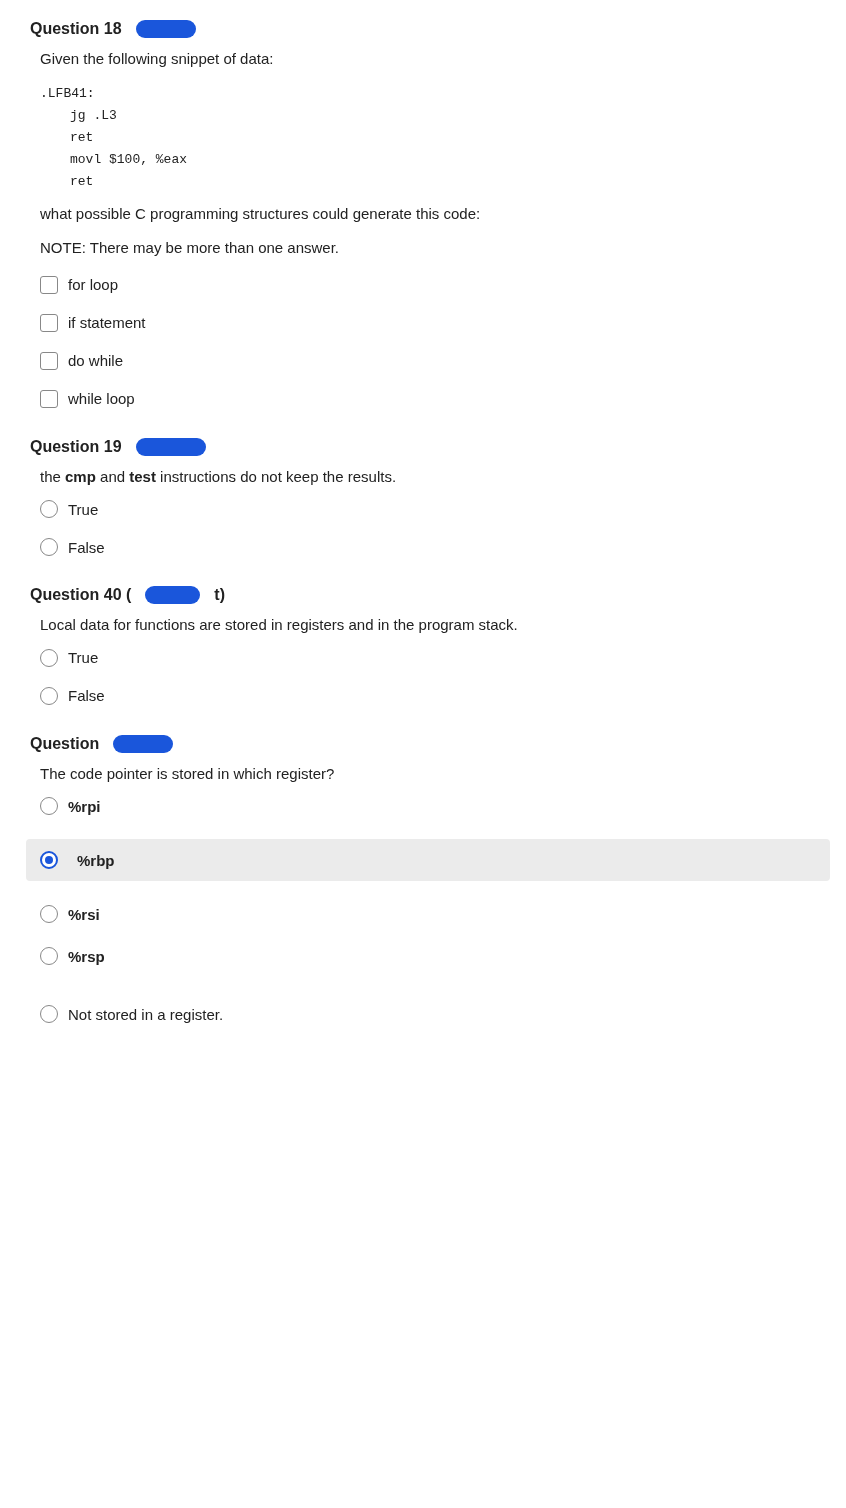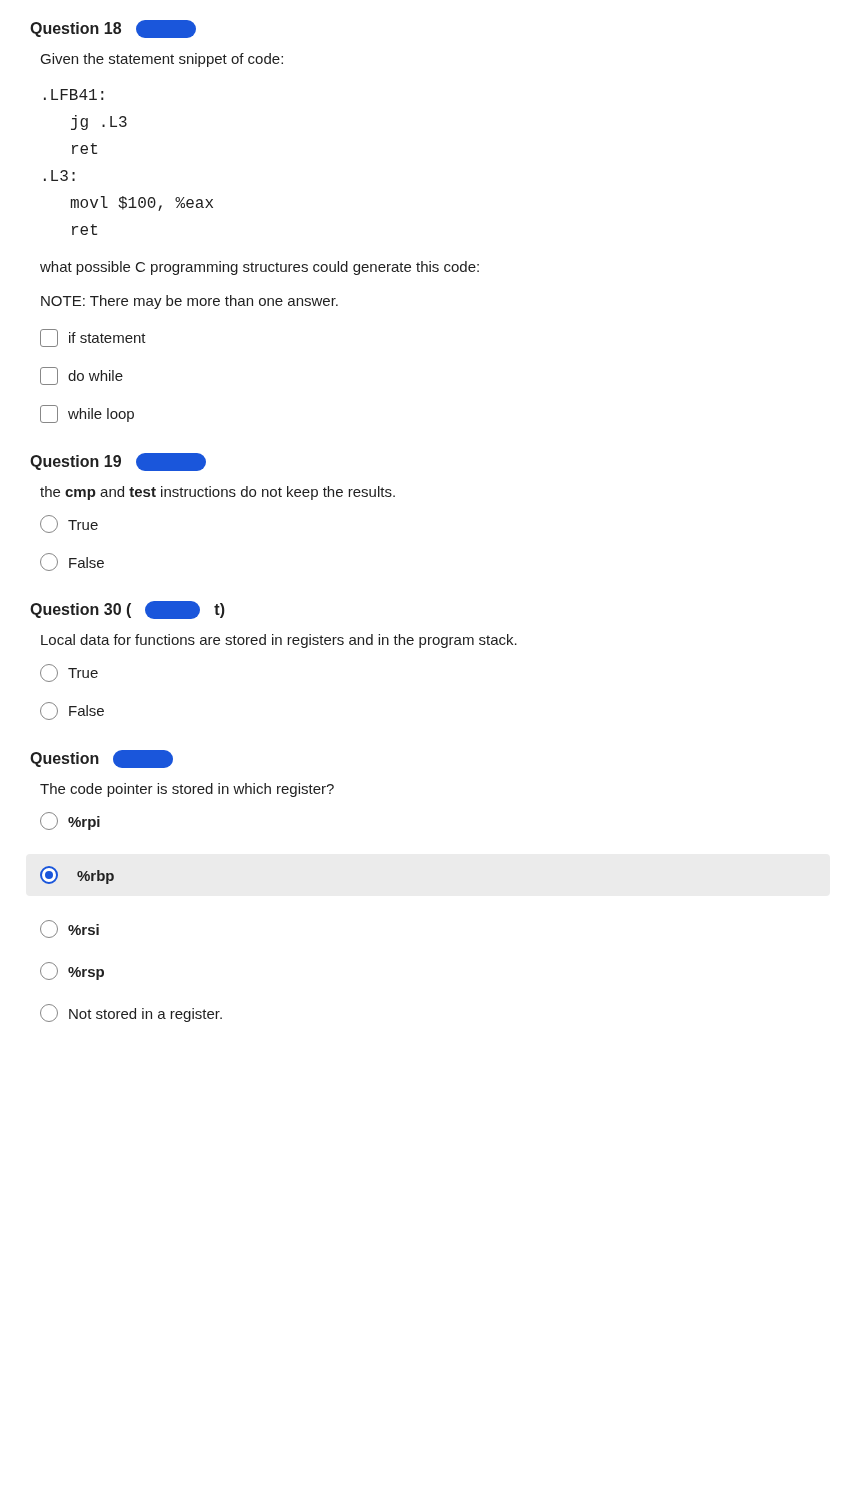--- a/index.html
+++ b/index.html
@@ -36,21 +36,21 @@
     }
 
     .question-text {
       margin-left: 10px;
       margin-bottom: 12px;
       line-height: 1.5;
     }
 
     .code-block {
       font-family: 'Courier New', monospace;
-      font-size: 16px;
+      font-size: 13px;
       color: #222;
       margin: 10px 0 10px 10px;
       line-height: 1.7;
     }
 
     .code-block .indent {
       margin-left: 30px;
     }
 
     .note-text {
@@ -127,42 +127,45 @@
 </head>
 <body>
 
 <div class="question-block">
   <div class="question-title">
     <span>Question 18</span>
     <span class="badge" style="width:60px;"></span>
   </div>
 
   <div class="question-text">
-    Given the statement snippet of code:
+    Given the following snippet of data:
   </div>
 
   <div class="code-block">
     <div>.LFB41:</div>
     <div class="indent">jg .L3</div>
     <div class="indent">ret</div>
-    <div>.L3:</div>
     <div class="indent">movl $100, %eax</div>
     <div class="indent">ret</div>
   </div>
 
   <div class="question-text">
     what possible C programming structures could generate this code:
   </div>
   <div class="note-text">
     NOTE: There may be more than one answer.
   </div>
 
   <ul class="option-list">
     <li class="option-item">
       <span class="checkbox"></span>
+      <span class="option-label">for loop</span>
+    </li>
+    <li class="option-item">
+      <span class="checkbox"></span>
       <span class="option-label">if statement</span>
     </li>
     <li class="option-item">
       <span class="checkbox"></span>
       <span class="option-label">do while</span>
     </li>
     <li class="option-item">
       <span class="checkbox"></span>
       <span class="option-label">while loop</span>
     </li>
@@ -184,21 +187,21 @@
     </li>
     <li class="option-item">
       <span class="radio"></span>
       <span class="option-label">False</span>
     </li>
   </ul>
 </div>
 
 <div class="question-block">
   <div class="question-title">
-    <span>Question 30 (</span>
+    <span>Question 40 (</span>
     <span class="badge" style="width:55px;"></span>
     <span>t)</span>
   </div>
   <div class="question-text">
     Local data for functions are stored in registers and in the program stack.
   </div>
   <ul class="option-list">
     <li class="option-item">
       <span class="radio"></span>
       <span class="option-label">True</span>
@@ -228,21 +231,21 @@
     <li class="option-item highlighted" style="background:#ebebeb; padding:12px 14px; margin-left:-14px; margin-right:-14px; border-radius:4px; margin-bottom:24px;">
       <span class="radio selected"></span>
       <span class="option-label"><strong>%rbp</strong></span>
     </li>
 
     <li class="option-item" style="margin-bottom:24px;">
       <span class="radio"></span>
       <span class="option-label"><strong>%rsi</strong></span>
     </li>
 
-    <li class="option-item" style="margin-bottom:24px;">
+    <li class="option-item" style="margin-bottom:40px;">
       <span class="radio"></span>
       <span class="option-label"><strong>%rsp</strong></span>
     </li>
 
     <li class="option-item" style="margin-bottom:20px;">
       <span class="radio"></span>
       <span class="option-label">Not stored in a register.</span>
     </li>
   </ul>
 </div>

